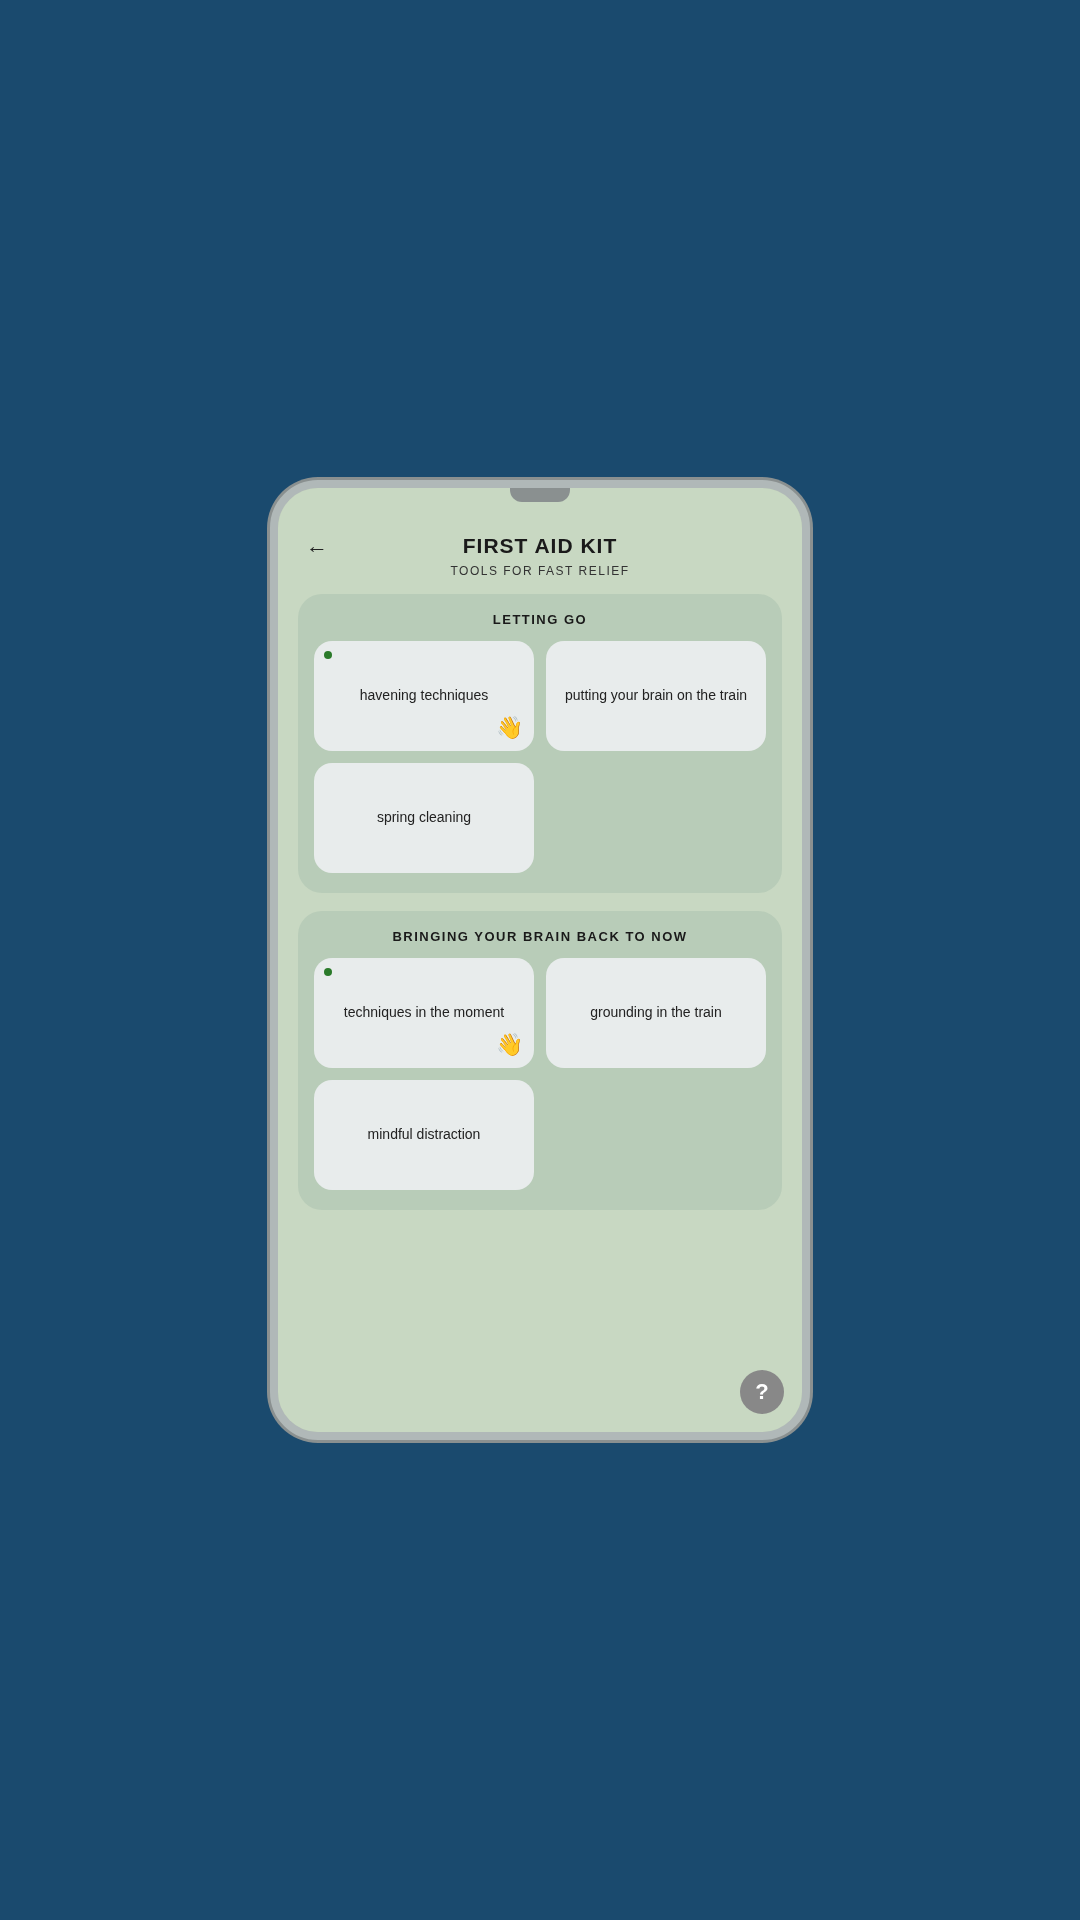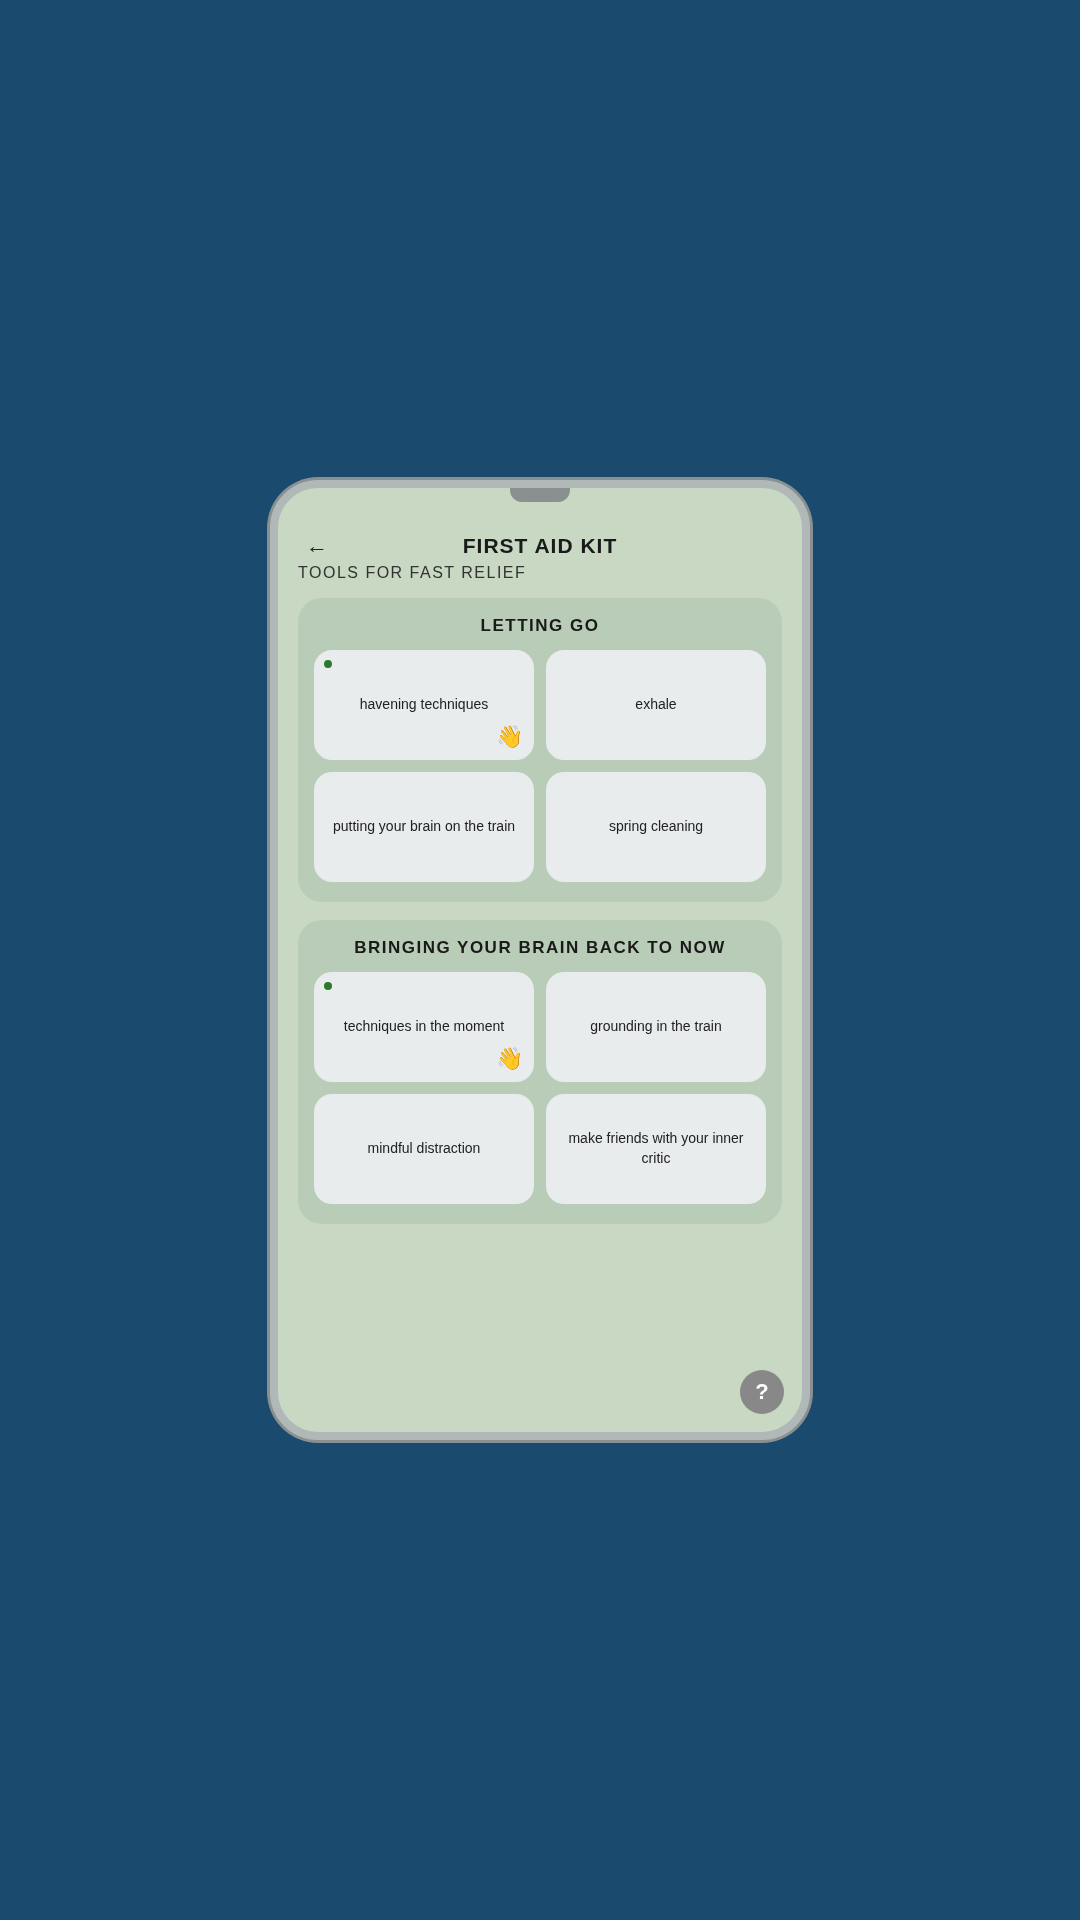--- a/index.html
+++ b/index.html
@@ -73,37 +73,38 @@
 
     .header-title {
       font-size: 21px;
       font-weight: 700;
       color: #1a1a1a;
       letter-spacing: 1px;
       text-align: center;
     }
 
     .header-subtitle {
-      font-size: 16px;
+      text-align: center;
+      font-size: 12px;
       font-weight: 500;
       color: #333;
       letter-spacing: 1.5px;
       margin-bottom: 16px;
     }
 
     .section-card {
       background: #b8ccb8;
       border-radius: 24px;
       padding: 18px 16px 20px;
       margin-bottom: 18px;
     }
 
     .section-title {
       text-align: center;
-      font-size: 17px;
+      font-size: 13px;
       font-weight: 700;
       letter-spacing: 1.5px;
       color: #1a1a1a;
       margin-bottom: 14px;
     }
 
     .grid {
       display: grid;
       grid-template-columns: 1fr 1fr;
       gap: 12px;
@@ -183,23 +184,20 @@
     <div class="section-card">
       <div class="section-title">LETTING GO</div>
       <div class="grid">
 
         <div class="card">
           <div class="dot-indicator"></div>
           <span class="card-text">havening techniques</span>
           <div class="hand-icon">👋</div>
         </div>
 
-        <div class="card">
-          <span class="card-text">exhale</span>
-        </div>
 
         <div class="card">
           <span class="card-text">putting your brain on the train</span>
         </div>
 
         <div class="card">
           <span class="card-text">spring cleaning</span>
         </div>
 
       </div>
@@ -216,23 +214,20 @@
         </div>
 
         <div class="card">
           <span class="card-text">grounding in the train</span>
         </div>
 
         <div class="card">
           <span class="card-text">mindful distraction</span>
         </div>
 
-        <div class="card">
-          <span class="card-text">make friends with your inner critic</span>
-        </div>
 
       </div>
     </div>
 
     <button class="help-btn">?</button>
 
   </div>
 </div>
 
 </body></html>

